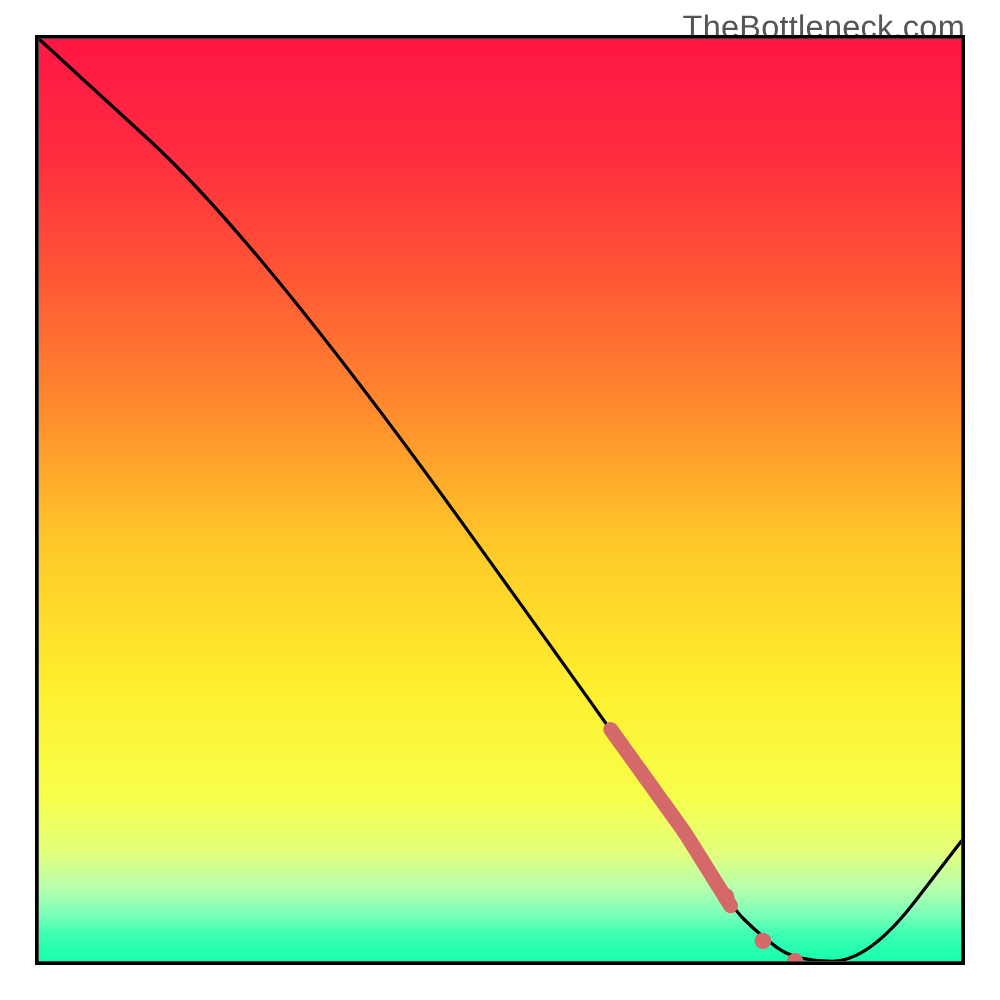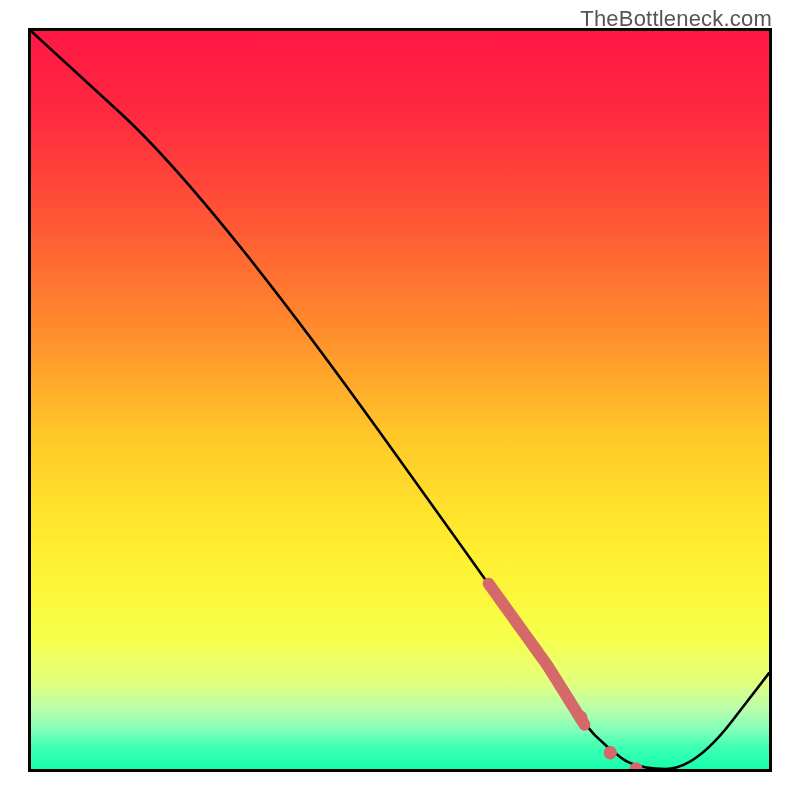--- a/index.html
+++ b/index.html
@@ -20,21 +20,21 @@
   }
   .gradient-bg {
     position: absolute;
     left: 0; top: 0; right: 0; bottom: 0;
   }
   .watermark {
     position: absolute;
     top: 6px;
     right: 28px;
     color: #555;
-    font-size: 22px;
+    font-size: 26px;
     font-family: Arial, sans-serif;
     letter-spacing: 0.2px;
   }
   svg.curve {
     position: absolute;
     left: 0; top: 0;
     width: 100%; height: 100%;
   }
 </style>
 </head>

